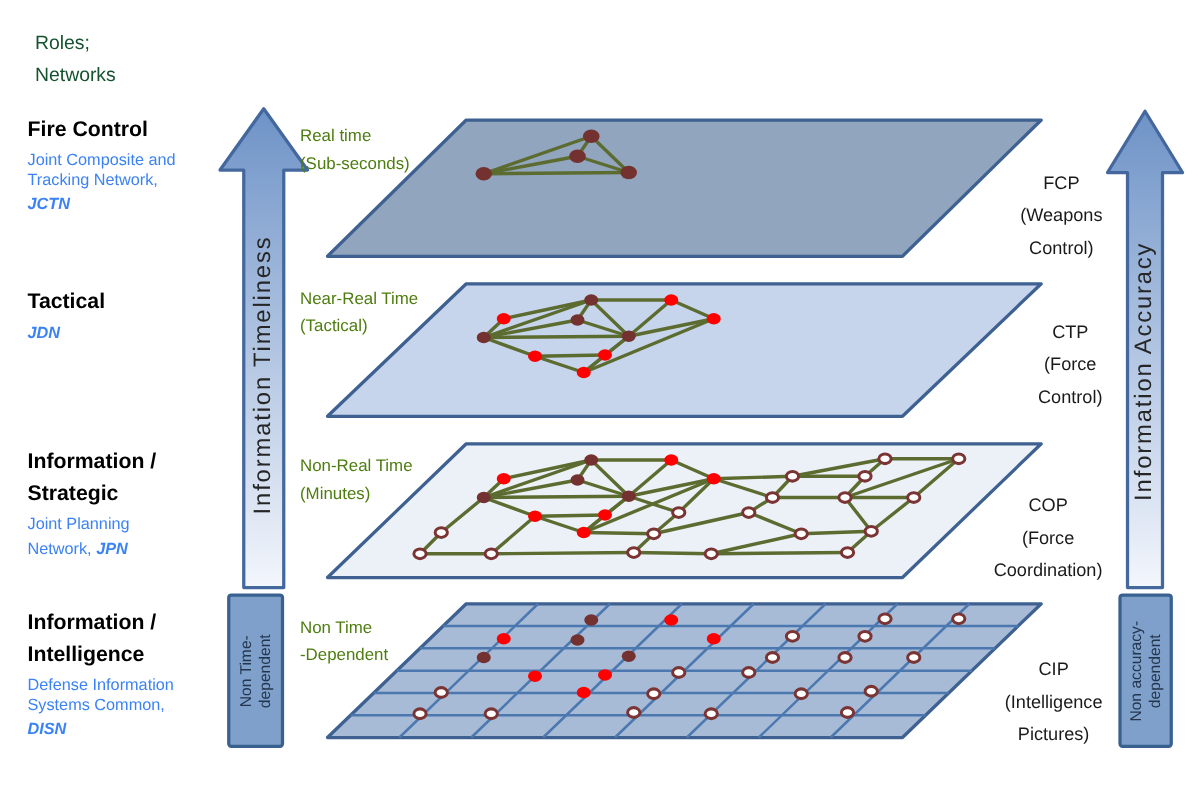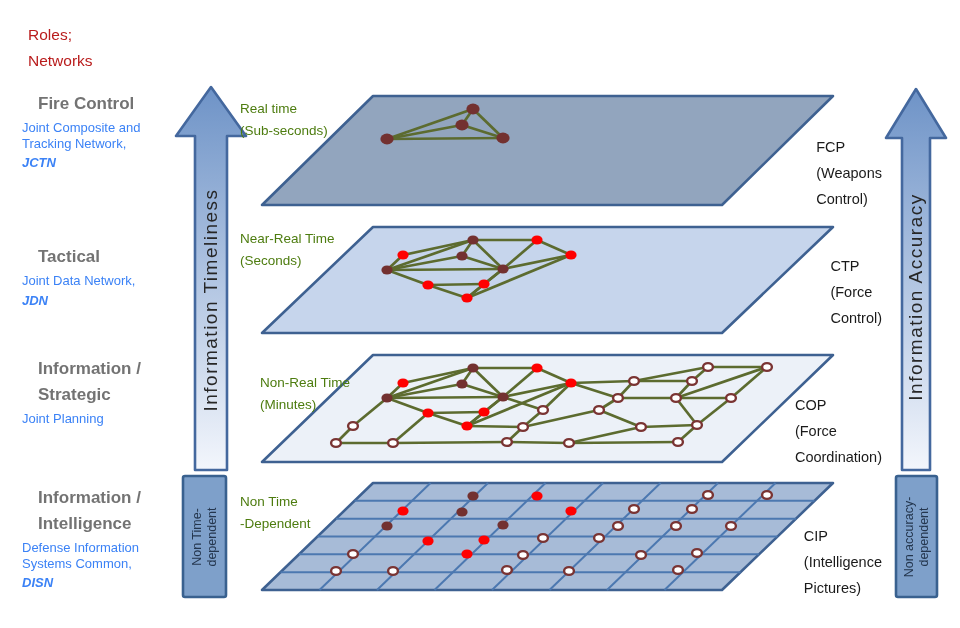--- a/index.html
+++ b/index.html
@@ -1,34 +1,34 @@
 <!DOCTYPE html>
 <html><head>
 <meta charset="utf-8">
 <style>
   html,body{margin:0;padding:0;background:#fff;}
   .canvas{position:relative;width:960px;height:628px;background:#ffffff;
           font-family:"Liberation Sans",sans-serif;overflow:hidden;}
   #diagram-svg{position:absolute;left:0;top:0;}
-  .hdr{position:absolute;font-size:15.5px;line-height:26px;color:#b91c1c;}
+  .hdr{position:absolute;font-size:15.5px;line-height:26px;color:#14532d;}
   .hdr-roles{left:28px;top:22px;}
   .hdr-timeliness{left:233px;top:22px;}
   .hdr-pictures{left:807px;top:22px;}
   .arrow-label{position:absolute;transform:translate(-50%,-50%) rotate(-90deg);
                white-space:nowrap;font-size:19px;letter-spacing:1.5px;color:#262626;}
   .box-label{position:absolute;transform:translate(-50%,-50%) rotate(-90deg);
              white-space:nowrap;font-size:12.5px;line-height:15px;color:#24364e;text-align:center;}
   .plane-label{position:absolute;left:240px;font-size:13.5px;line-height:21.5px;color:#4d7c0f;}
   .role-row{position:absolute;left:22px;width:175px;color:#000;}
-  .role-title{font-size:17px;line-height:26px;font-weight:bold;color:#737373;margin-left:16px;}
+  .role-title{font-size:17px;line-height:26px;font-weight:bold;color:#000000;}
   .role-sub{font-size:13px;line-height:15.5px;color:#3b82f6;}
   .role-subs{margin-top:3px;}
   .role-abbr-line{margin-top:4px;}
   .role-abbr{font-weight:bold;font-style:italic;}
-  .pic-label{position:absolute;text-align:left;font-size:14.5px;line-height:26px;color:#1a1a1a;}
+  .pic-label{position:absolute;text-align:center;font-size:14.5px;line-height:26px;color:#1a1a1a;}
 </style>
 </head>
 <body>
 
 <div class="canvas">
   <svg id="diagram-svg" width="960" height="628">
       <defs>
         <linearGradient id="arrow-grad-0" gradientUnits="userSpaceOnUse" x1="0" y1="87" x2="0" y2="470">
           <stop offset="0" stop-color="#6e93c7"></stop>
           <stop offset="1" stop-color="#f3f6fc"></stop>
@@ -223,52 +223,52 @@
     <div>dependent</div>
   </div>
 
   <div id="plane-labels">
       <div class="plane-label" style="top: 98px;">
         <div>Real time</div>
         <div>(Sub-seconds)</div>
       </div>
       <div class="plane-label" style="top: 228px;">
         <div>Near-Real Time</div>
-        <div>(Seconds)</div>
-      </div>
-      <div class="plane-label" style="top: 372px; margin-left: 20px;">
+        <div>(Tactical)</div>
+      </div>
+      <div class="plane-label" style="top: 362px;">
         <div>Non-Real Time</div>
         <div>(Minutes)</div>
       </div>
       <div class="plane-label" style="top: 491px;">
         <div>Non Time</div>
         <div>-Dependent</div>
       </div>
     </div>
   <div id="left-rows">
       <div class="role-row" style="top: 91px;">
         <div class="role-title">Fire Control</div>
         <div class="role-subs">
           <div class="role-sub">Joint Composite and</div>
           <div class="role-sub">Tracking Network,</div>
           <div class="role-sub role-abbr-line"><span class="role-abbr">JCTN</span></div>
         </div>
       </div>
-      <div class="role-row" style="top: 244px;">
+      <div class="role-row" style="top: 228px;">
         <div class="role-title">Tactical</div>
         <div class="role-subs">
-          <div class="role-sub">Joint Data Network,</div>
           <div class="role-sub role-abbr-line"><span class="role-abbr">JDN</span></div>
         </div>
       </div>
       <div class="role-row" style="top: 356px;">
         <div class="role-title">Information /</div>
         <div class="role-title">Strategic</div>
         <div class="role-subs">
           <div class="role-sub">Joint Planning</div>
+          <div class="role-sub role-abbr-line"><span>Network, </span><span class="role-abbr">JPN</span></div>
         </div>
       </div>
       <div class="role-row" style="top: 485px;">
         <div class="role-title">Information /</div>
         <div class="role-title">Intelligence</div>
         <div class="role-subs">
           <div class="role-sub">Defense Information</div>
           <div class="role-sub">Systems Common,</div>
           <div class="role-sub role-abbr-line"><span class="role-abbr">DISN</span></div>
         </div>

